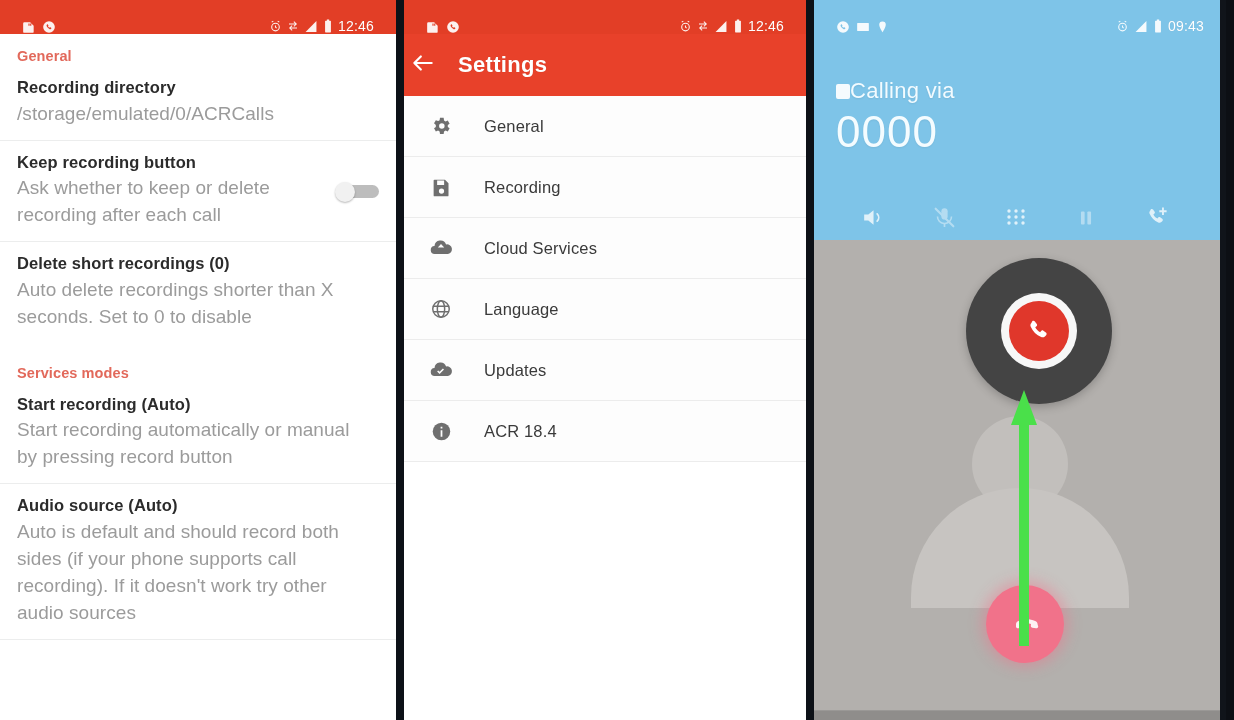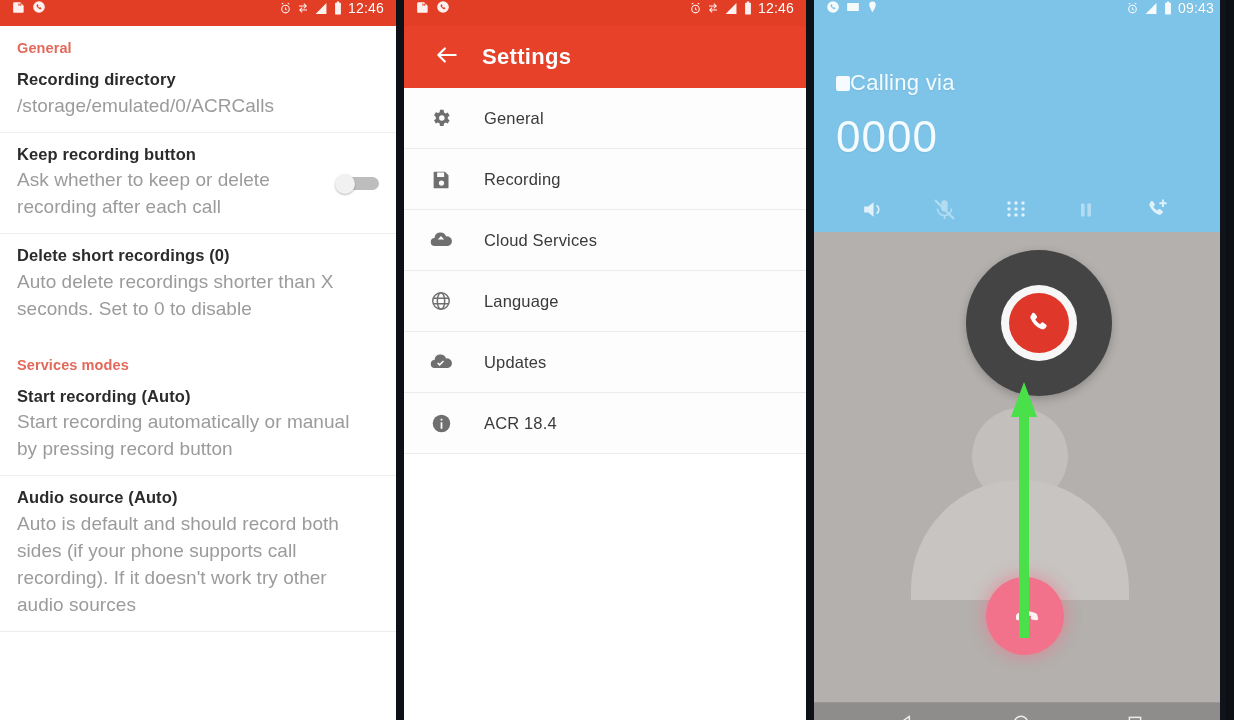--- a/index.html
+++ b/index.html
@@ -21,23 +21,23 @@
   .panel-left   { width: 396px; }
   .sep          { width: 8px;  background: #0d1117; }
   .panel-mid    { width: 402px; }
   .sep2         { width: 8px;  background: #0d1117; }
   .panel-right  { width: 412px; }
   .edge-right   { position:absolute; top:0; right:0; width:6px; height:100%;
                   background:#10141a; z-index: 40; }
 
   
   .statusbar {
-    height: 26px; width: 100%;
-    display: flex; align-items: flex-start;
-    padding: 0 12px;
+    height: 34px; width: 100%;
+    display: flex; align-items: flex-end;
+    padding: 0 22px;
     font-size: 13px;
     color: #fff;
     position: relative;
     z-index: 5;
   }
   .sb-red  { background: #e23e26; }
   .sb-blue { background: #7ec4e8; }
   .sb-left  { display:flex; align-items:center; gap:6px; }
   .sb-right { margin-left:auto; display:flex; align-items:center; gap:5px; }
   .sb-ico { display:block; opacity:.93; }
@@ -83,21 +83,21 @@
   .switch .knob {
     position:absolute; left: 0; top:0;
     width: 20px; height: 20px; border-radius: 50%;
     background: #f1f1f1; box-shadow: 0 1px 2px rgba(0,0,0,.28);
   }
 
   
   .appbar {
     height: 62px; background: #e8412a;
     display: flex; align-items: center; gap: 22px;
-    padding: 0 30px;
+    padding: 0 6px;
     color:#fff;
     box-shadow: 0 1px 3px rgba(0,0,0,.18);
   }
   .appbar .title {
     font-size: 22px; font-weight: 700; letter-spacing: .3px;
     text-shadow: 0 0 1px rgba(0,0,0,.15);
   }
   .menu-list { background:#fdfdfd; }
   .menu-item {
     height: 61px; display:flex; align-items:center;
@@ -121,21 +121,21 @@
     padding: 44px 0 0 22px; color:#fff;
   }
   .calling-via {
     display:flex; align-items:center; 
     font-size: 22px; letter-spacing:.3px;
     color: #f2fbff; font-weight: 400;
     text-shadow: 0 1px 2px rgba(0,0,0,.07);
   }
   .cv-chip { width:14px; height:15px; border-radius:2px; background:#ffffff; opacity:.92; display:block; }
   .call-number {
-    font-size: 44px; line-height: 1.05; margin-top: 18px;
+    font-size: 44px; line-height: 1.05; margin-top: 5px;
     color: #f4fcff; font-weight: 300; letter-spacing: 1px;
     text-shadow: 0 1px 2px rgba(0,0,0,.06);
   }
   .call-actions {
     position:absolute; left:0; right:0; bottom: 6px;
     display:flex; align-items:center; justify-content:space-around;
     padding: 0 34px 0 22px;
     opacity: .93;
   }
   .call-actions .ca { color:#ffffff; opacity:.82; display:block; }

